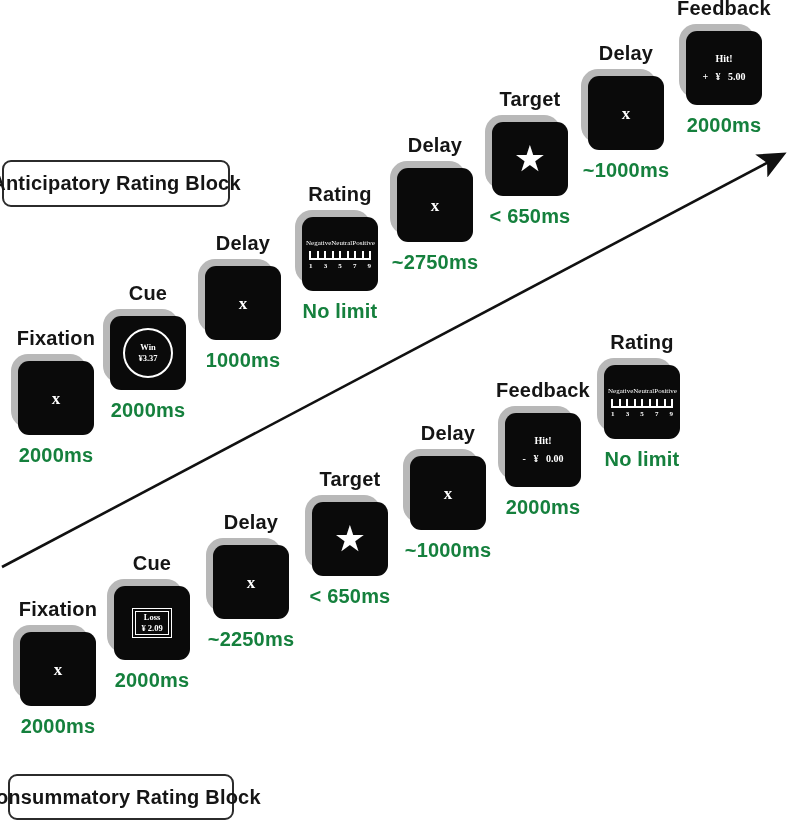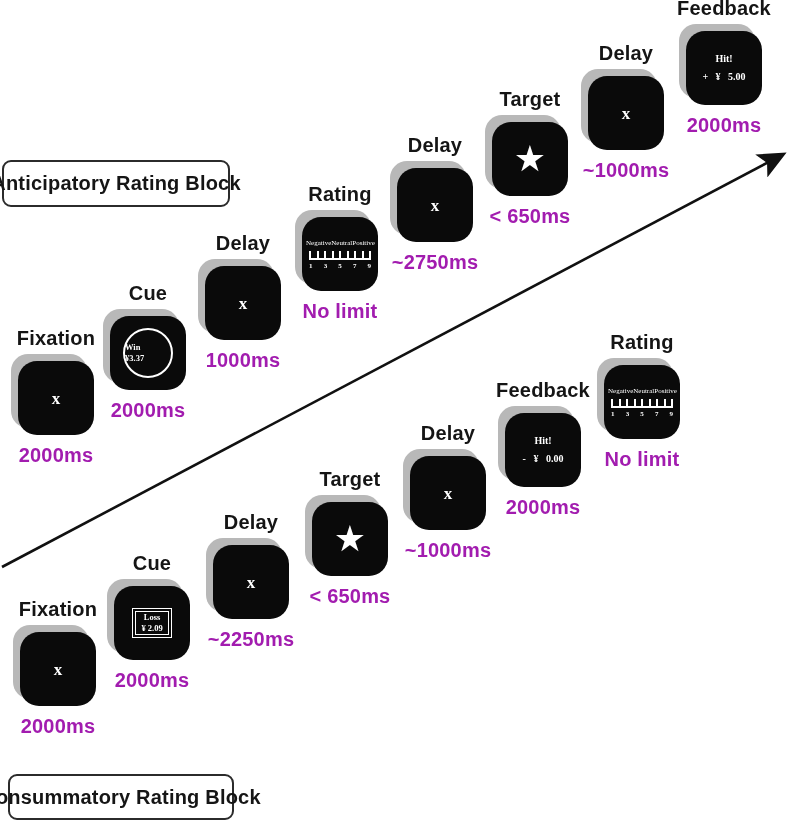--- a/index.html
+++ b/index.html
@@ -7,36 +7,36 @@
     position:relative;width:799px;height:827px;background:#ffffff;
     font-family:"Liberation Sans",sans-serif;overflow:hidden;
   }
   #arrow-svg{position:absolute;left:0;top:0;z-index:0;}
   .screen{position:absolute;width:110px;display:flex;flex-direction:column;align-items:center;z-index:2;}
   .stitle{
     font-size:20px;font-weight:bold;color:#151515;line-height:1.15;
     margin-bottom:11px;white-space:nowrap;letter-spacing:.2px;
   }
   .card{
-    position:relative;width:76px;height:74px;border-radius:19px;background:#0a0a0a;
+    position:relative;width:76px;height:74px;border-radius:11px;background:#0a0a0a;
     display:flex;flex-direction:column;align-items:center;justify-content:center;
   }
   .card::before{
     content:"";position:absolute;left:-7px;top:-7px;width:100%;height:100%;
     border-radius:17px;background:#b8b8b8;z-index:-1;
   }
   .sdur{
-    font-size:20px;font-weight:bold;color:#a21caf;margin-top:9px;white-space:nowrap;letter-spacing:.2px;
+    font-size:20px;font-weight:bold;color:#15803d;margin-top:9px;white-space:nowrap;letter-spacing:.2px;
   }
   
   .fixx{color:#fff;font-family:"Liberation Serif",serif;font-weight:bold;font-size:17px;line-height:1;}
   .star{color:#fff;font-size:36px;line-height:1;}
   .cue-circle{
     width:46px;height:46px;border:2.5px solid #fff;border-radius:50%;
-    display:flex;flex-direction:column;justify-content:center;
+    display:flex;flex-direction:column;align-items:center;justify-content:center;
   }
   .cue-square-outer{border:1.5px solid #fff;padding:2px;}
   .cue-square-inner{
     border:1.5px solid #fff;padding:0 5px;
     display:flex;flex-direction:column;align-items:center;justify-content:center;
   }
   .cue-line{color:#fff;font-family:"Liberation Serif",serif;font-weight:bold;font-size:8.5px;line-height:1.35;white-space:nowrap;}
   .fb-line1{color:#fff;font-family:"Liberation Serif",serif;font-weight:bold;font-size:10px;line-height:1;}
   .fb-line2{color:#fff;font-family:"Liberation Serif",serif;font-weight:bold;font-size:10px;line-height:1;margin-top:8px;word-spacing:5px;white-space:nowrap;}
   .rating-scale{display:flex;flex-direction:column;align-items:center;}

